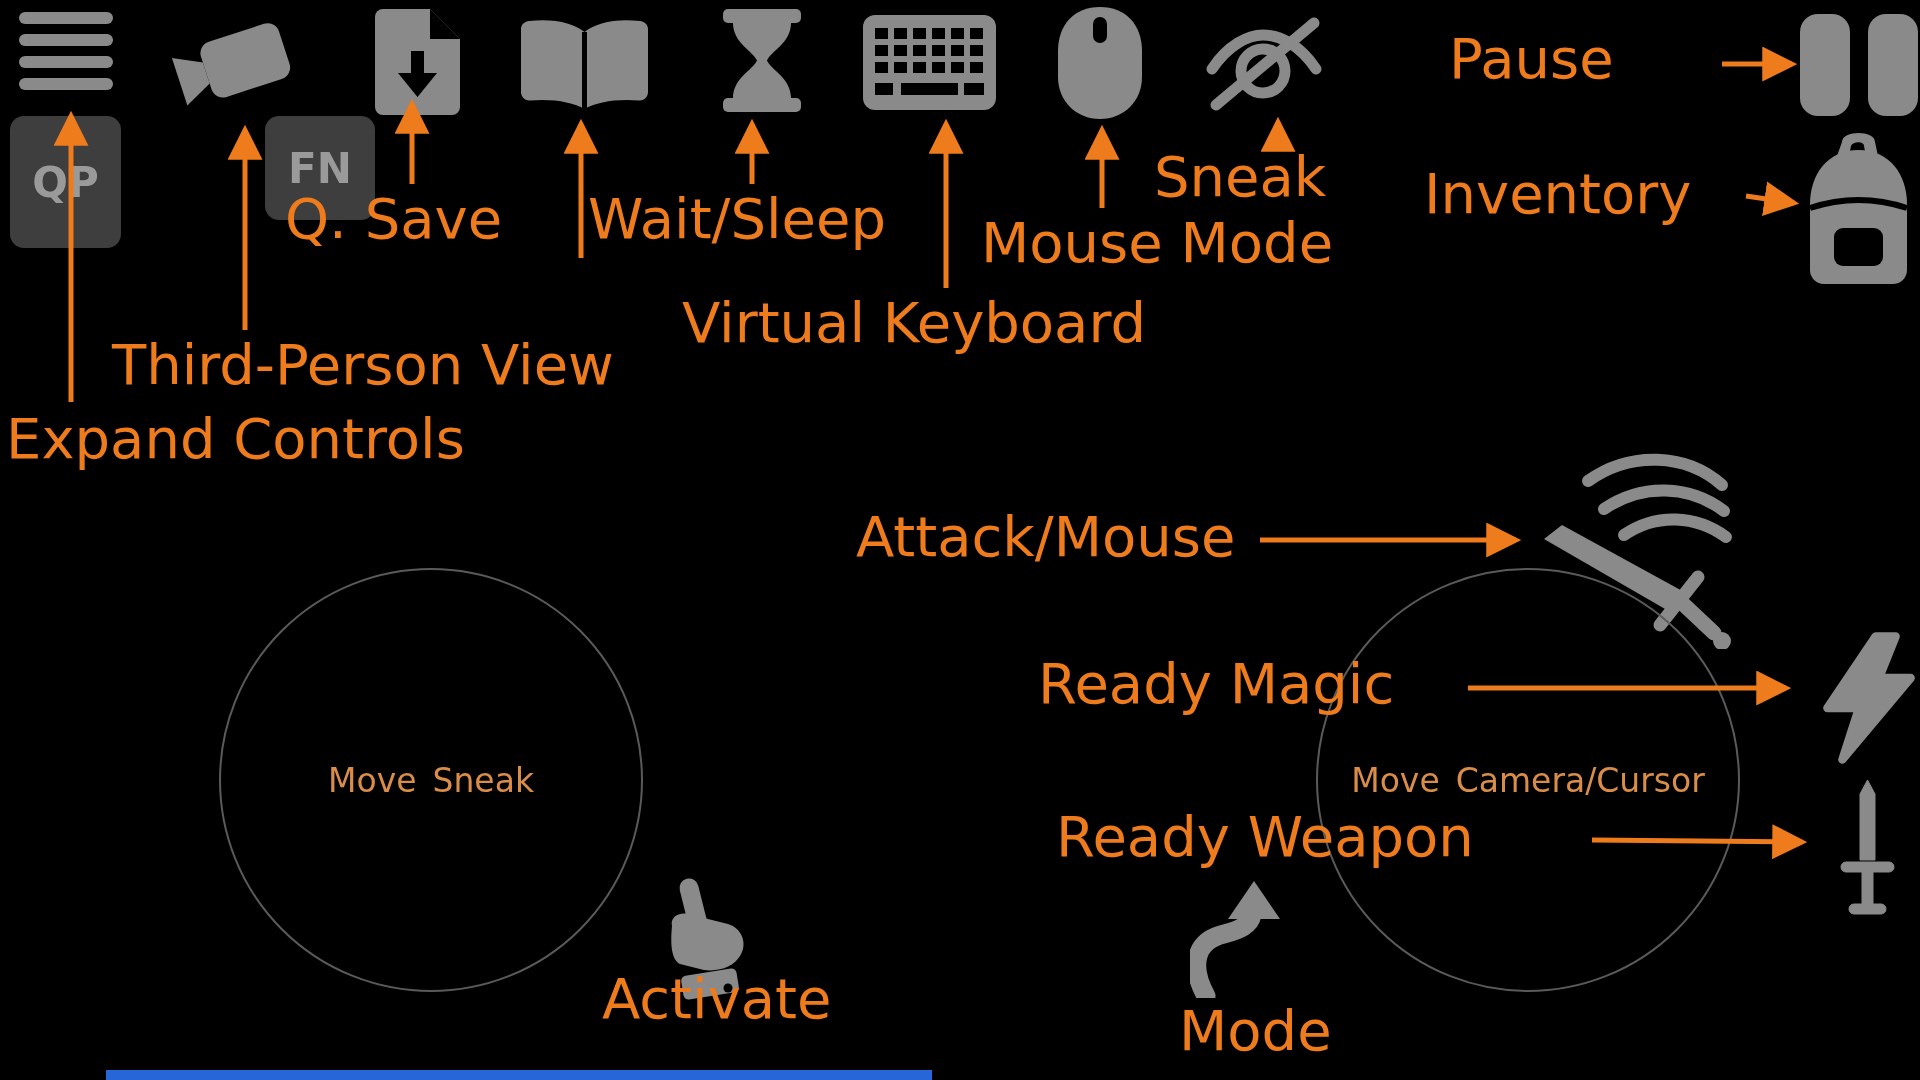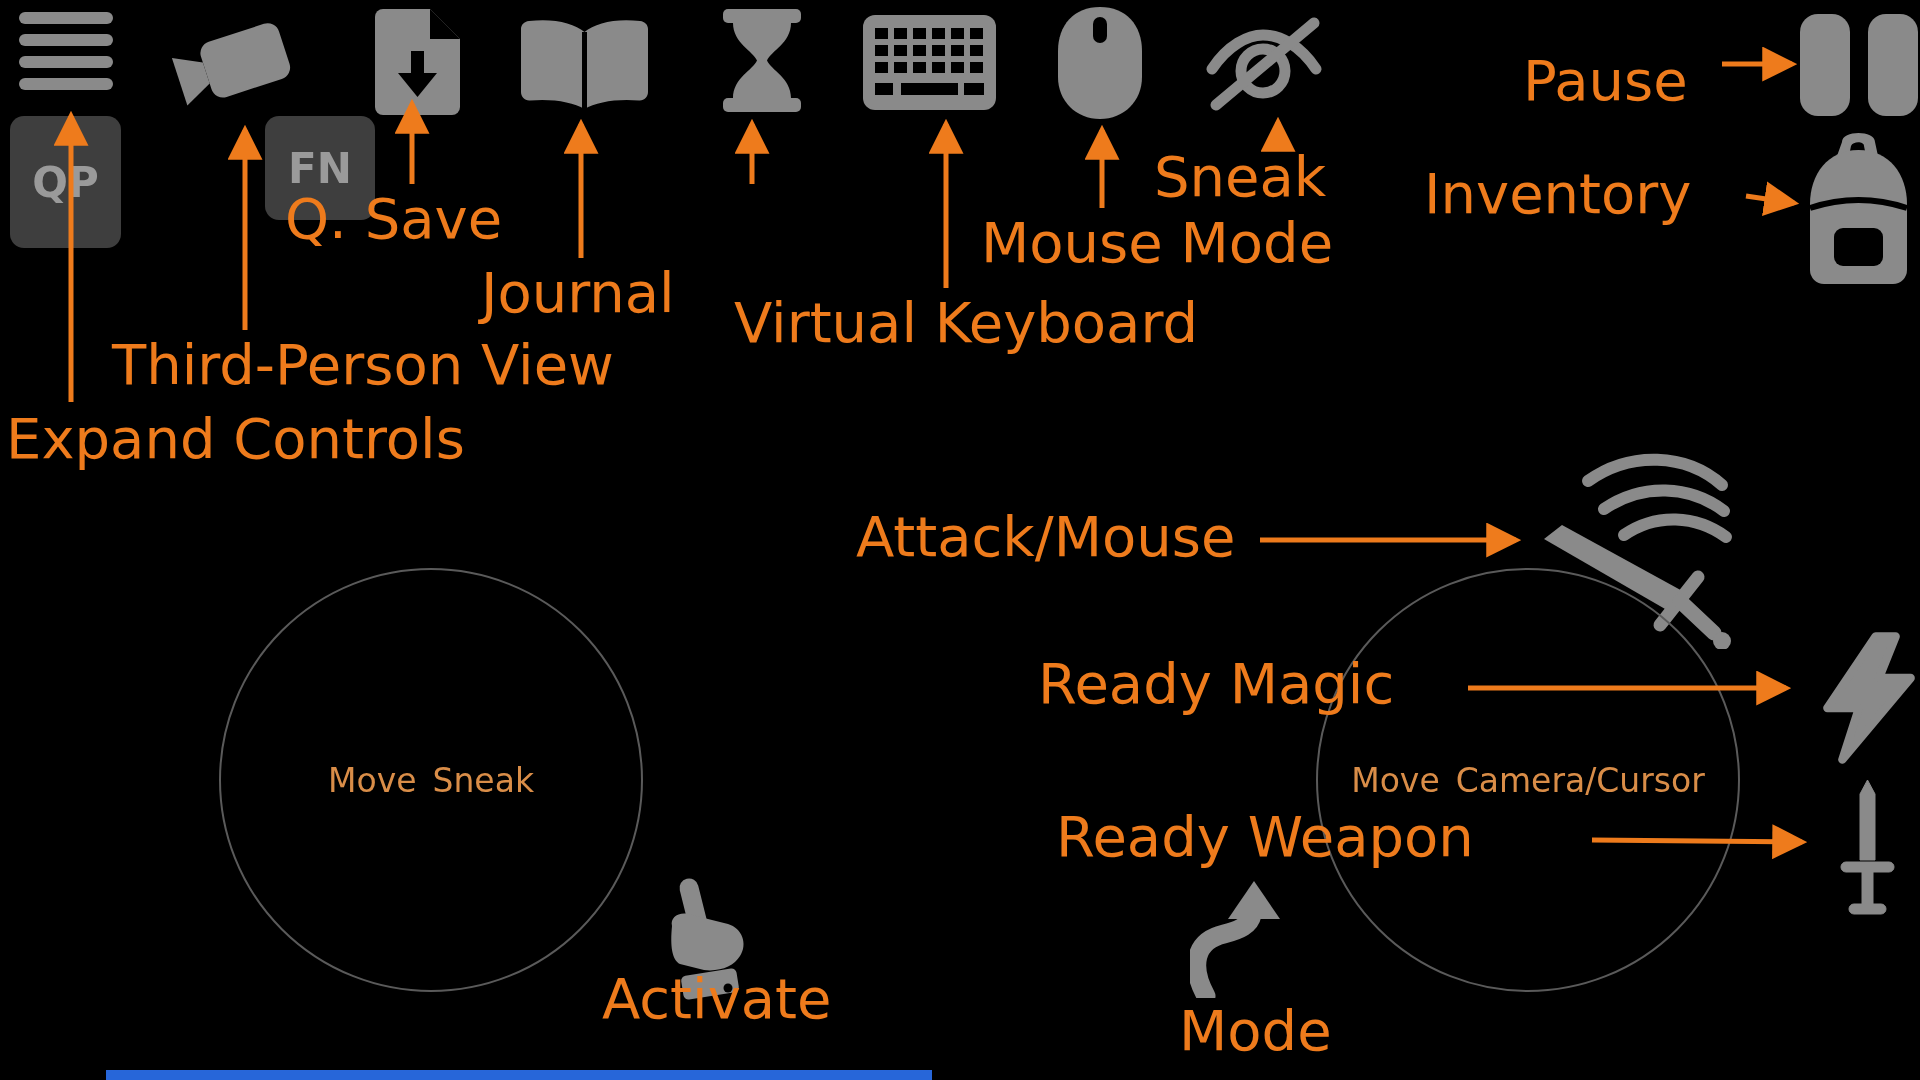--- a/index.html
+++ b/index.html
@@ -52,24 +52,24 @@
   #ic-jump      { left:1190px; top:879px; width:120px; height:119px; }
   
   #joy-left  { left:219px;  top:568px; }
   #joy-right { left:1316px; top:568px; }
   
   #lb-expand    { left:6px;    top:408px; }
   #lb-third     { left:112px;  top:334px; }
   #lb-qsave     { left:285px;  top:188px; }
   #lb-journal   { left:481px;  top:262px; }
   #lb-wait      { left:588px;  top:188px; }
-  #lb-vkb       { left:734px;  top:292px;text-align:center; }
+  #lb-vkb       { left:682px;  top:292px;text-align:center; }
   #lb-mouse     { left:981px;  top:212px; }
   #lb-sneak     { left:1154px; top:146px; }
-  #lb-pause     { left:1523px; top:28px;margin-top:22px; }
+  #lb-pause     { left:1449px; top:28px; }
   #lb-inventory { left:1424px; top:163px; }
   #lb-attack    { left:856px;  top:506px; }
   #lb-magic     { left:1038px; top:653px; }
   #lb-weapon    { left:1056px; top:806px; }
   #lb-activate  { left:562px;  top:968px;margin-left:40px; }
   #lb-jump      { left:1179px; top:1000px; }
 </style>
 </head>
 <body>
 
@@ -274,21 +274,21 @@
     <line x1="1722" y1="64" x2="1792" y2="64" marker-end="url(#ah)"></line>
     <line x1="1746" y1="196" x2="1794" y2="203" marker-end="url(#ah)"></line>
     <line x1="1260" y1="540" x2="1516" y2="540" marker-end="url(#ah)"></line>
     <line x1="1468" y1="688" x2="1786" y2="688" marker-end="url(#ah)"></line>
     <line x1="1592" y1="840" x2="1802" y2="842" marker-end="url(#ah)"></line>
   </svg>
 
   <div class="callout" id="lb-expand">Expand Controls</div>
   <div class="callout" id="lb-third">Third-Person View</div>
   <div class="callout" id="lb-qsave">Q. Save</div>
-  <div class="callout" id="lb-journal">Journal</div>
+  <div class="callout" id="lb-wait">Wait/Sleep</div>
   <div class="callout" id="lb-vkb">Virtual Keyboard</div>
   <div class="callout" id="lb-mouse">Mouse Mode</div>
   <div class="callout" id="lb-sneak">Sneak</div>
   <div class="callout" id="lb-pause">Pause</div>
   <div class="callout" id="lb-inventory">Inventory</div>
   <div class="callout" id="lb-attack">Attack/Mouse</div>
   <div class="callout" id="lb-magic">Ready Magic</div>
   <div class="callout" id="lb-weapon">Ready Weapon</div>
   <div class="callout" id="lb-activate">Activate</div>
   <div class="callout" id="lb-jump">Mode</div>

